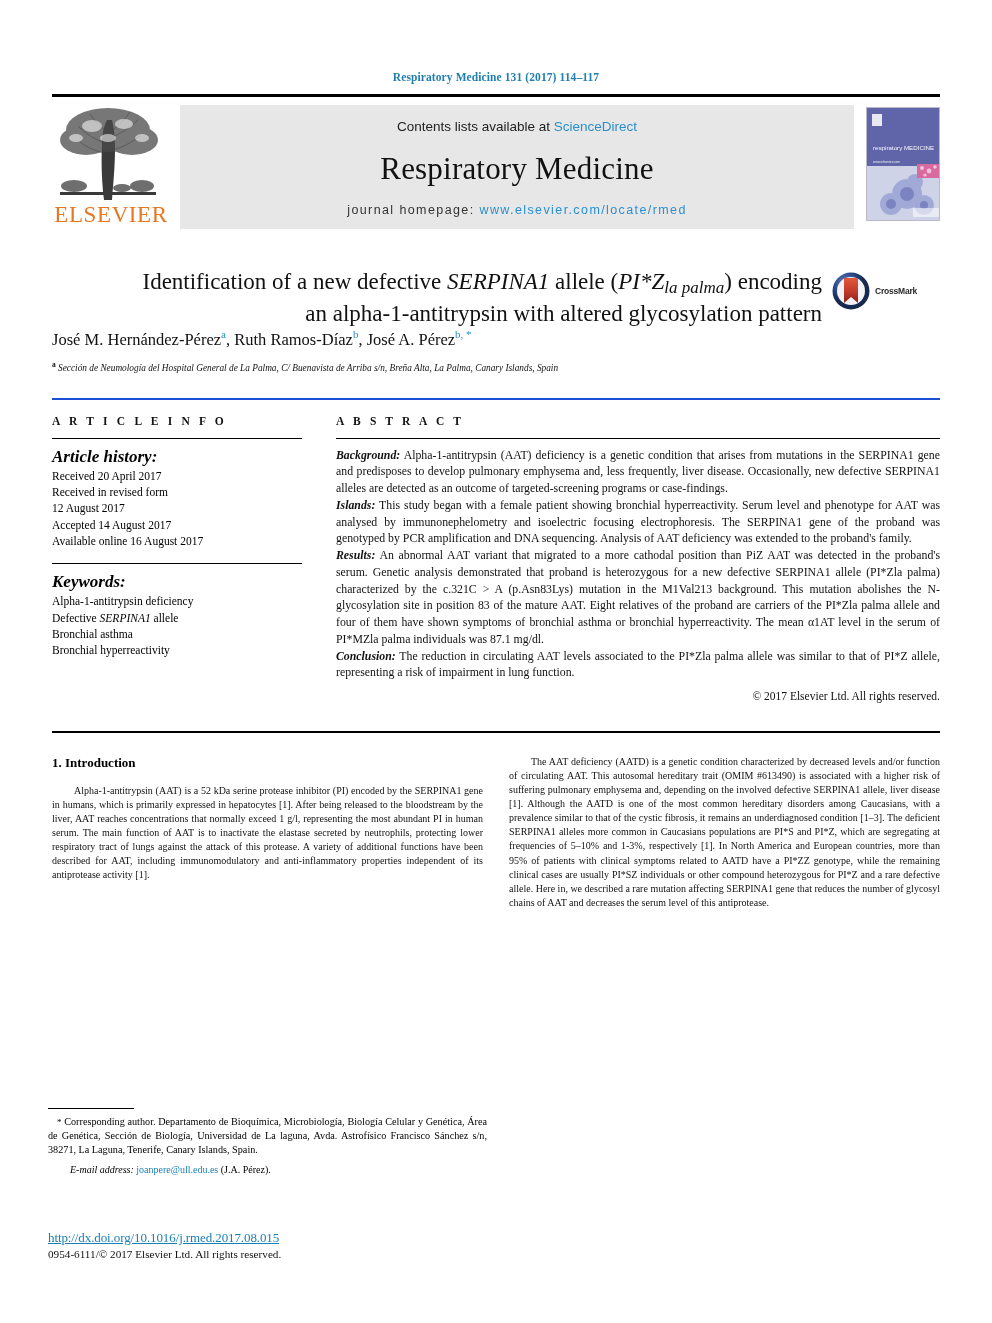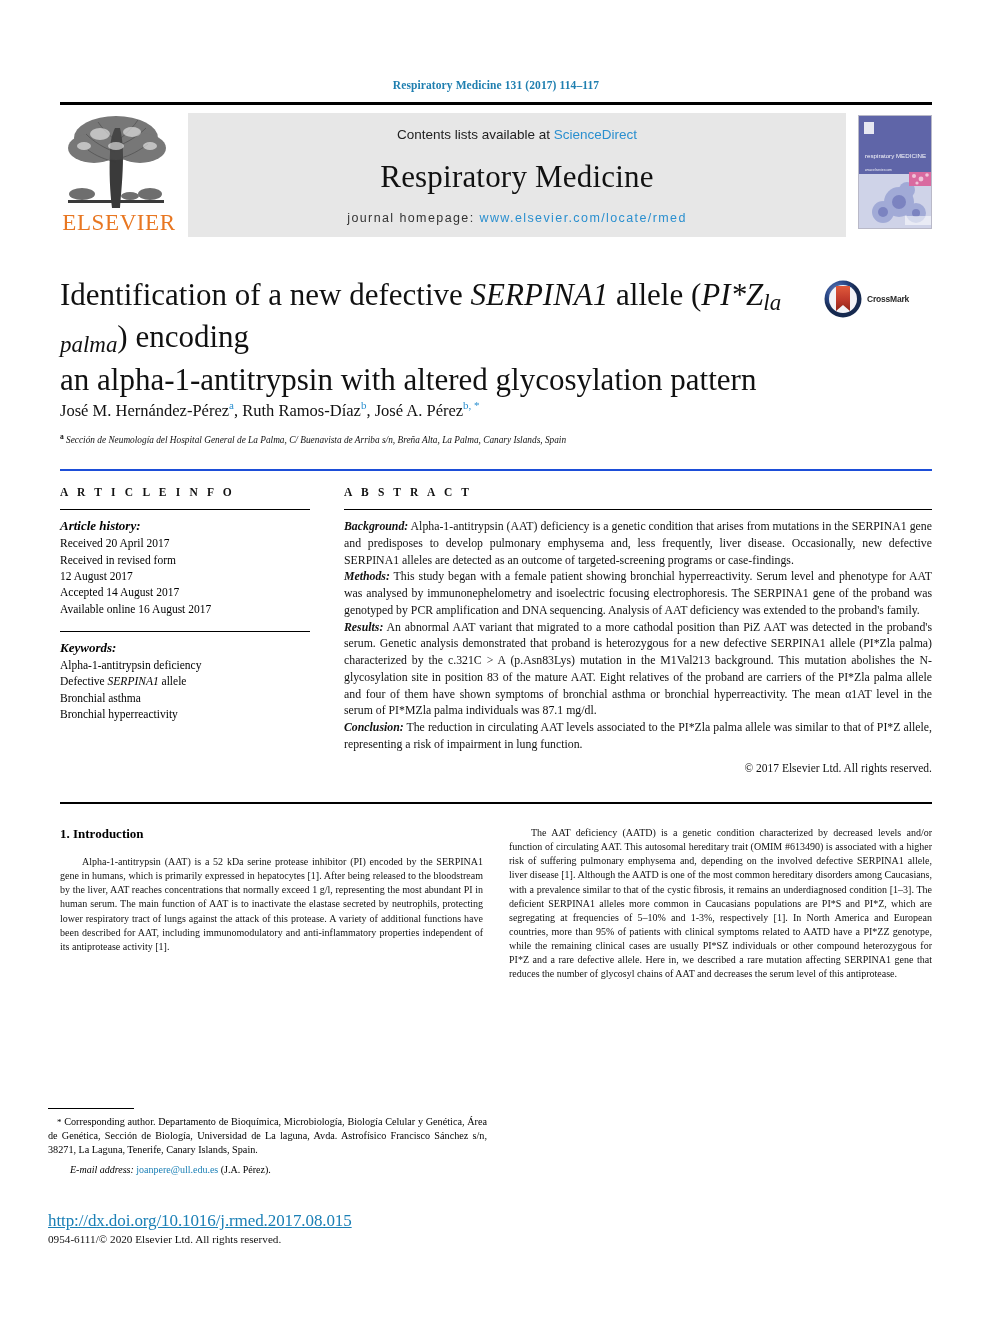--- a/index.html
+++ b/index.html
@@ -13,21 +13,21 @@
     font-family: "Liberation Serif", serif;
     color: #000000;
     position: relative;
     overflow: hidden;
   }
   .page {
     position: relative;
     width: 992px;
     height: 1323px;
     box-sizing: border-box;
-    padding: 12px;
+    padding: 4px;
   }
 
   
   .running-head {
     text-align: center;
     font-family: "Liberation Serif", serif;
     font-size: 11.5px;
     font-weight: bold;
     color: #1f7fb0;
     padding-top: 67px;
@@ -120,26 +120,27 @@
   }
 
   
   .title-block {
     margin: 36px 48px 0 48px;
     position: relative;
     min-height: 92px;
   }
   .article-title {
     font-family: "Liberation Serif", serif;
-    font-size: 31px;
+    font-size: 23px;
     line-height: 1.28;
     color: #111;
     max-width: 770px;
     font-weight: normal;
     margin: 0;
+    text-align: right;
   }
   .article-title i { font-style: italic; }
   .sub { font-size: 0.74em; vertical-align: -0.22em; font-style: italic; }
   .crossmark {
     position: absolute;
     right: 4px;
     top: 2px;
     width: 105px;
     height: 44px;
     display: flex;
@@ -202,21 +203,21 @@
     color: #111;
     margin-bottom: 11px;
   }
   .rule {
     border-top: 1px solid #000;
     margin-bottom: 8px;
   }
   .info-label {
     font-style: italic;
     font-weight: bold;
-    font-size: 13px;
+    font-size: 17px;
     margin-bottom: 1px;
   }
   .info-lines {
     font-size: 11.5px;
     line-height: 1.42;
     margin-bottom: 14px;
   }
   .info-lines div { white-space: nowrap; }
   .kw-block .info-lines { margin-bottom: 0; }
   .kw-block .rule { margin-top: 5px; }
@@ -291,25 +292,26 @@
   }
   .email-line i { font-style: italic; }
   .email-line a { color: #1a7fb5; text-decoration: none; }
   .doi-block {
     position: absolute;
     left: 48px;
     top: 1211px;
     width: 440px;
   }
   .doi-link {
-    font-size: 17px;
+    font-size: 13px;
     color: #1a7fb5;
     text-decoration: underline;
     display: block;
     letter-spacing: -0.1px;
+    margin-top: 19px;
   }
   .issn-line {
     font-size: 11.2px;
     margin-top: 2px;
     color: #111;
   }
 </style>
 </head>
 <body>
 
@@ -456,21 +458,21 @@
           <div>Bronchial hyperreactivity</div>
         </div>
       </div>
     </div>
 
     <div class="col-abstract">
       <div class="sec-head">A B S T R A C T</div>
       <div class="rule"></div>
       <div class="abstract-body">
         <p><span class="lead">Background:</span><span> Alpha-1-antitrypsin (AAT) deficiency is a genetic condition that arises from mutations in the SERPINA1 gene and predisposes to develop pulmonary emphysema and, less frequently, liver disease. Occasionally, new defective SERPINA1 alleles are detected as an outcome of targeted-screening programs or case-findings.</span></p>
-        <p><span class="lead">Methods:</span><span> This study began with a female patient showing bronchial hyperreactivity. Serum level and phenotype for AAT was analysed by immunonephelometry and isoelectric focusing electrophoresis. The SERPINA1 gene of the proband was genotyped by PCR amplification and DNA sequencing. Analysis of AAT deficiency was extended to the proband's family.</span></p>
+        <p><span class="lead">Islands:</span><span> This study began with a female patient showing bronchial hyperreactivity. Serum level and phenotype for AAT was analysed by immunonephelometry and isoelectric focusing electrophoresis. The SERPINA1 gene of the proband was genotyped by PCR amplification and DNA sequencing. Analysis of AAT deficiency was extended to the proband's family.</span></p>
         <p><span class="lead">Results:</span><span> An abnormal AAT variant that migrated to a more cathodal position than PiZ AAT was detected in the proband's serum. Genetic analysis demonstrated that proband is heterozygous for a new defective SERPINA1 allele (PI*Zla palma) characterized by the c.321C &gt; A (p.Asn83Lys) mutation in the M1Val213 background. This mutation abolishes the N-glycosylation site in position 83 of the mature AAT. Eight relatives of the proband are carriers of the PI*Zla palma allele and four of them have shown symptoms of bronchial asthma or bronchial hyperreactivity. The mean α1AT level in the serum of PI*MZla palma individuals was 87.1 mg/dl.</span></p>
         <p><span class="lead">Conclusion:</span><span> The reduction in circulating AAT levels associated to the PI*Zla palma allele was similar to that of PI*Z allele, representing a risk of impairment in lung function.</span></p>
         <div class="copyright">© 2017 Elsevier Ltd. All rights reserved.</div>
       </div>
     </div>
 
   </div>
 
   <div class="body-rule"></div>
 
@@ -485,16 +487,16 @@
   </div>
 
   <div class="footnote-wrap">
     <div class="fn-rule"></div>
     <div class="footnote"><span class="star">*</span><span> Corresponding author. Departamento de Bioquímica, Microbiología, Biología Celular y Genética, Área de Genética, Sección de Biología, Universidad de La laguna, Avda. Astrofísico Francisco Sánchez s/n, 38271, La Laguna, Tenerife, Canary Islands, Spain.</span></div>
     <div class="email-line"><i>E-mail address:</i> <a href="#">joanpere@ull.edu.es</a><span> (J.A. Pérez).</span></div>
   </div>
 
   <div class="doi-block">
     <a class="doi-link" href="#">http://dx.doi.org/10.1016/j.rmed.2017.08.015</a>
-    <div class="issn-line">0954-6111/© 2020 Elsevier Ltd. All rights reserved.</div>
+    <div class="issn-line">0954-6111/© 2017 Elsevier Ltd. All rights reserved.</div>
   </div>
 
 </div>
 
 </body></html>

